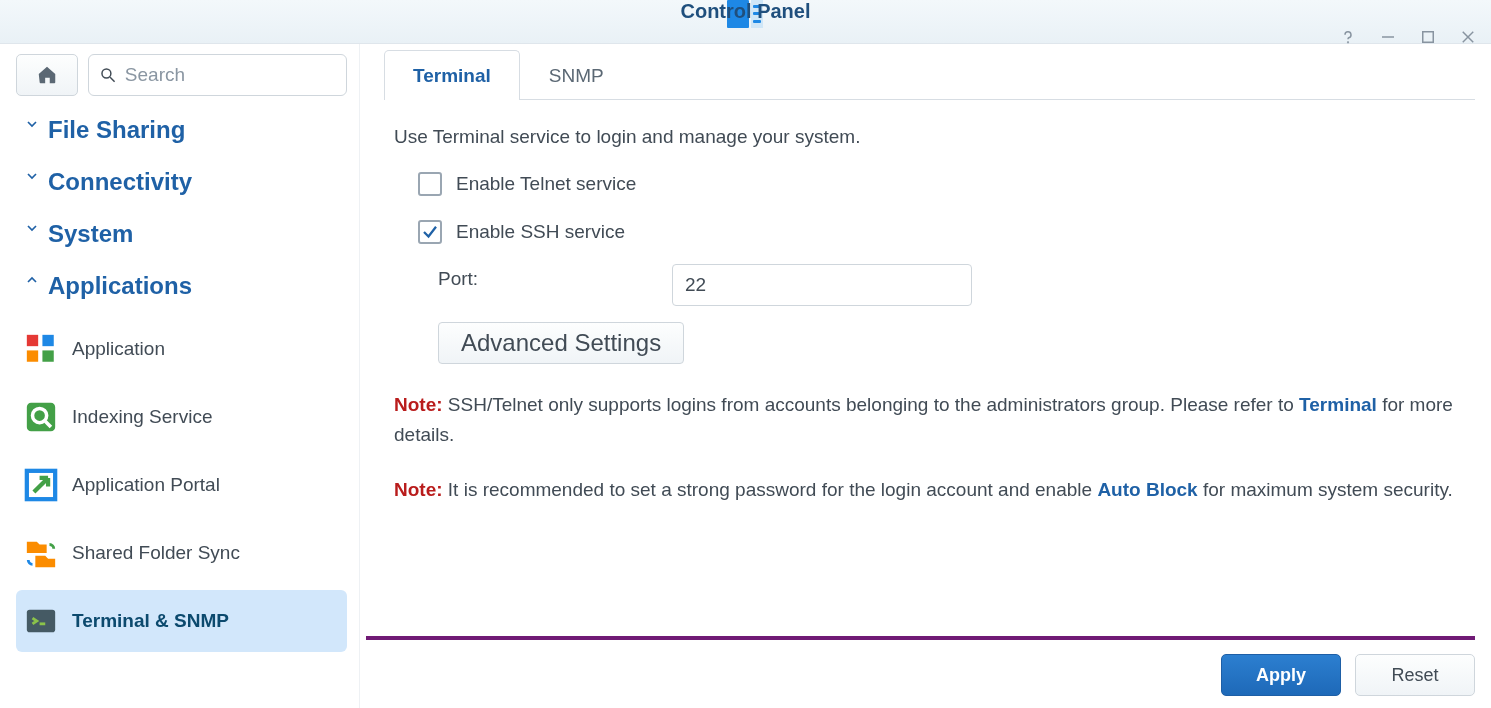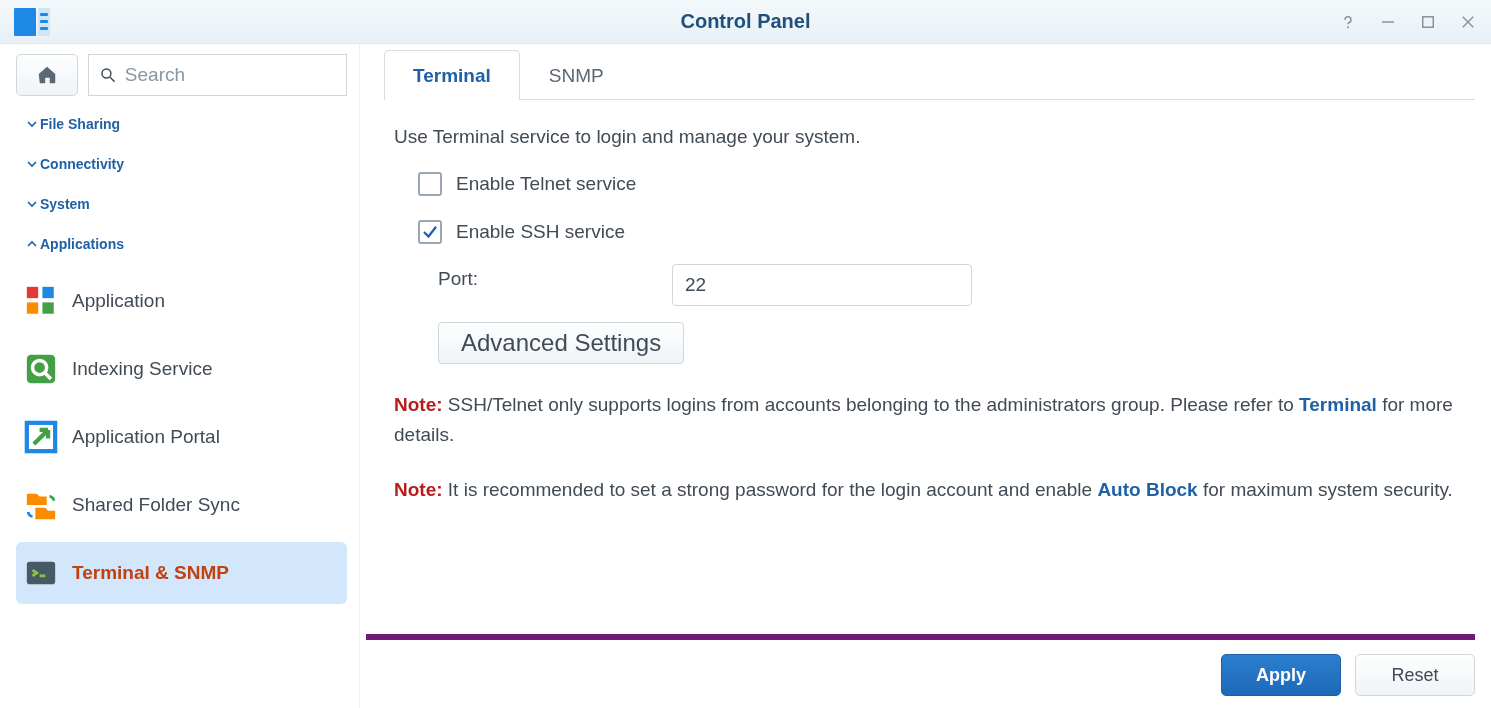--- a/index.html
+++ b/index.html
@@ -1,43 +1,43 @@
 <!DOCTYPE html>
 <html><head>
 <meta charset="utf-8">
 <style>
   * { box-sizing: border-box; margin: 0; padding: 0; font-family: -apple-system, BlinkMacSystemFont, "Segoe UI", Helvetica, Arial, sans-serif; }
   body { width: 1491px; height: 708px; overflow: hidden; background: #fff; color: #414b55; }
 
-  .titlebar { height: 44px; background: linear-gradient(#f3f8fb, #e9f1f6); display: flex; align-items: center; padding: 0 14px; position: relative; border-bottom: 1px solid #dfe6ec; }
+  .titlebar { height: 44px; background: linear-gradient(#f3f8fb, #e9f1f6); display: flex; align-items: center; padding: 0 14px; position: relative; border-bottom: 1px solid #dfe6ec; flex-direction: column; }
   .app-icon { width: 38px; height: 28px; display:flex; }
   .app-icon .slab { width: 22px; height: 28px; background:#1e88e5; border-radius:1px; }
   .app-icon .slab2 { width: 12px; height: 28px; background:#cfe6f7; margin-left:2px; display:flex; flex-direction:column; justify-content:space-around; padding:3px 2px; }
   .app-icon .slab2 span{ height:3px; background:#1e88e5; border-radius:1px;}
   .titlebar-title { position:absolute; left:0; right:0; text-align:center; font-size: 20px; font-weight: 700; color:#1f4f7d; pointer-events:none; }
   .win-controls { margin-left:auto; display:flex; gap:22px; align-items:center; color:#8894a0; }
   .win-controls svg { width:18px; height:18px; stroke:#8894a0; stroke-width:2; fill:none; cursor:pointer; }
 
   .body-row { display:flex; height: calc(100% - 44px); }
 
   .sidebar { width: 360px; padding: 10px 12px 0 16px; border-right: 1px solid #eef1f4; }
   .top-row { display:flex; gap:10px; margin-bottom:8px; }
   .home-btn { width:62px; height:42px; border:1px solid #cfd6dc; border-radius:5px; background:linear-gradient(#fdfefe,#f0f4f7); display:flex; align-items:center; justify-content:center; cursor:pointer;}
   .home-btn svg{ width:22px; height:22px; fill:#5b6874; }
-  .search-box { flex:1; height:42px; border:1px solid #cfd6dc; border-radius:0; background:#fff; display:flex; align-items:center; padding:0 10px; gap:8px;}
+  .search-box { flex:1; height:42px; border:1px solid #cfd6dc; border-radius:6px; background:#fff; display:flex; align-items:center; padding:0 10px; gap:8px;}
   .search-box svg{ width:20px; height:20px; stroke:#414b55; stroke-width:2; fill:none; }
   .search-box input{ border:none; outline:none; font-size:19px; color:#414b55; width:100%; background:transparent;}
   .search-box input::placeholder{ color:#8a96a2; }
 
-  .cat { display:flex; gap:0; padding:12px 8px; font-size:14px; font-weight:700; color:#1f61a6; cursor:pointer; }
+  .cat { display:flex; gap:8px; padding:12px 8px; font-size:24px; font-weight:700; color:#1f61a6; cursor:pointer; }
   .cat svg { width:16px; height:16px; stroke:#1f61a6; stroke-width:2.5; fill:none; }
 
   .nav-item { display:flex; align-items:center; gap:14px; padding:0 8px; height:62px; font-size:19px; color:#414b55; cursor:pointer; border-radius:6px; margin:6px 0; }
   .nav-item .ico { width:34px; height:34px; display:flex; align-items:center; justify-content:center; }
-  .nav-item.active { background:#d2e7fb; color:#c2410c; font-weight:600; }
+  .nav-item.active { background:#d2e7fb; color:#0c4a6e; font-weight:600; }
 
   .main { flex:1; position:relative; padding: 0 16px 0 24px; }
   .tabs { display:flex; border-bottom:1px solid #d7dde3; margin-top:6px; }
   .tab { padding:14px 28px 12px; font-size:19px; color:#5b6874; cursor:pointer; border:1px solid transparent; border-bottom:none; position:relative; }
   .tab.active { color:#1f61a6; font-weight:700; border-color:#d7dde3; border-radius:5px 5px 0 0; background:#fff; }
   .tab.active::after{ content:""; position:absolute; left:0; right:0; bottom:-1px; height:2px; background:#fff; }
 
   .content { padding: 22px 6px 0 10px; font-size:19px; color:#414b55; line-height:1.55; }
   .row { display:flex; align-items:center; margin: 18px 0; padding-left: 24px; }
   .checkbox { width:24px; height:24px; border:2px solid #9aa6b2; border-radius:3px; background:#fff; margin-right:14px; display:flex; align-items:center; justify-content:center; cursor:pointer;}
@@ -46,21 +46,21 @@
   .indent { margin-left: 44px; }
   .port-row { display:flex; gap: 0; margin: 16px 0; }
   .port-label{ width: 234px; }
   .port-input{ width:300px; height:42px; border:1px solid #cfd6dc; border-radius:4px; padding:0 12px; font-size:19px; color:#414b55; }
   .adv-btn{ height:42px; padding:0 22px; border:1px solid #cfd6dc; border-radius:4px; background:linear-gradient(#fdfefe,#f0f4f7); font-size:24px; color:#414b55; cursor:pointer; }
 
   .note { margin: 26px 0 0; }
   .note-label{ color:#b91c1c; font-weight:600; }
   .link{ color:#1f61a6; font-weight:700; cursor:pointer; }
 
-  .footer { position:absolute; left:6px; right:16px; bottom:12px; padding-top:14px; border-top:6px solid #701a75; display:flex; justify-content:flex-end; gap:14px; }
+  .footer { position:absolute; left:6px; right:16px; bottom:12px; padding-top:14px; border-top:4px solid #701a75; display:flex; justify-content:flex-end; gap:14px; }
   .btn { height:42px; min-width:120px; padding:0 26px; border-radius:5px; font-size:18px; cursor:pointer; border:1px solid #cfd6dc; background:linear-gradient(#fdfefe,#f0f4f7); color:#414b55;}
   .btn.primary{ background:linear-gradient(#2c7fd0,#1e69b8); color:#fff; border-color:#1e5fa6; font-weight:600;}
 </style>
 </head>
 <body>
 
 <div class="titlebar">
   <div class="app-icon">
     <div class="slab"></div>
       <div class="slab2">

